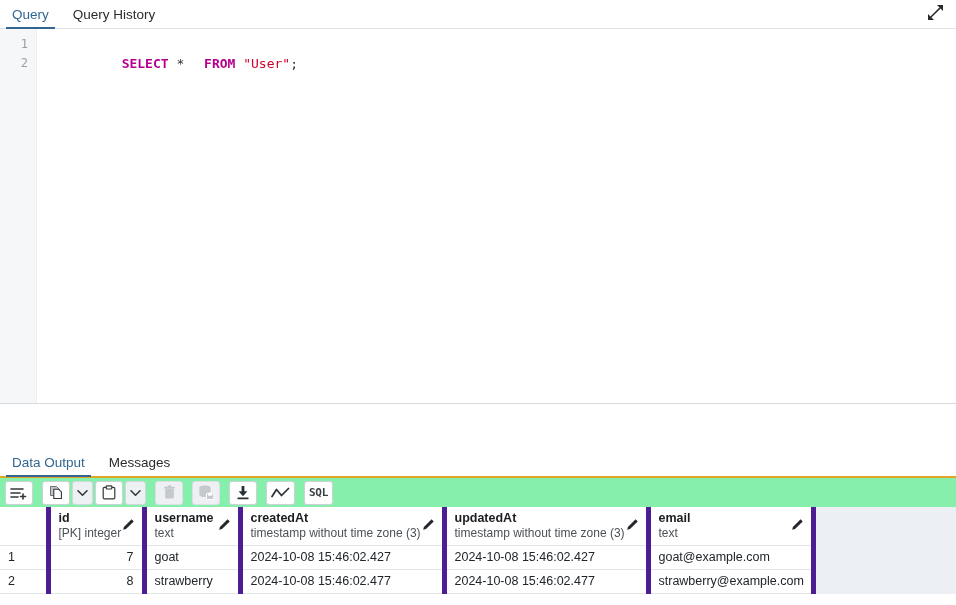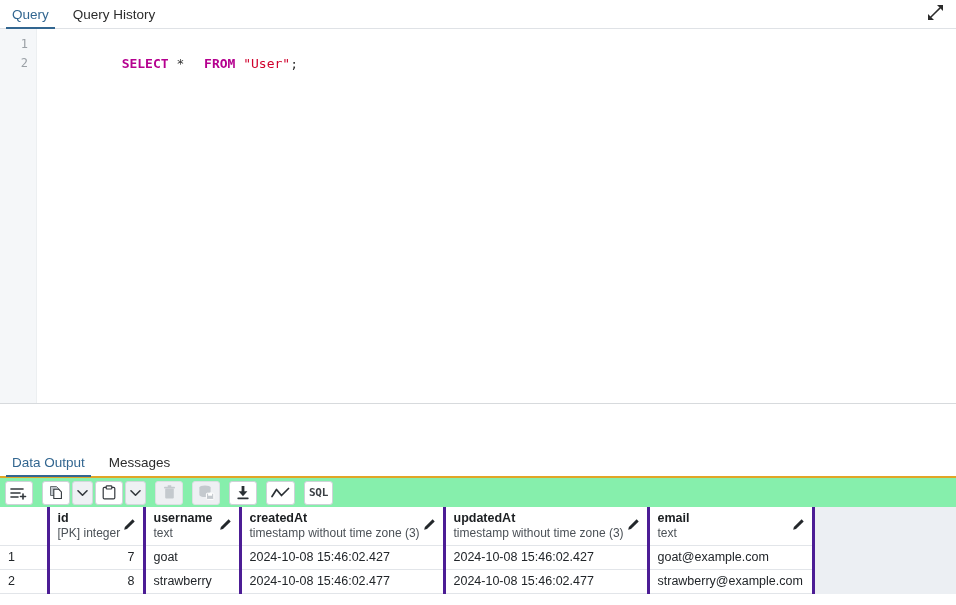--- a/index.html
+++ b/index.html
@@ -145,21 +145,21 @@
     background: #eceff3;
     position: relative;
   }
   table.datagrid {
     border-collapse: collapse;
     table-layout: fixed;
     background: #fff;
     width: 813px;
   }
   table.datagrid th, table.datagrid td {
-    border-right: 3px solid #4c1d95;
+    border-right: 5px solid #4c1d95;
     border-bottom: 1px solid #e2e5e9;
     font-size: 12.5px;
     color: #212529;
     vertical-align: middle;
   }
   table.datagrid thead th {
     height: 38px;
     background: #ffffff;
     padding: 3px 8px;
     text-align: left;

